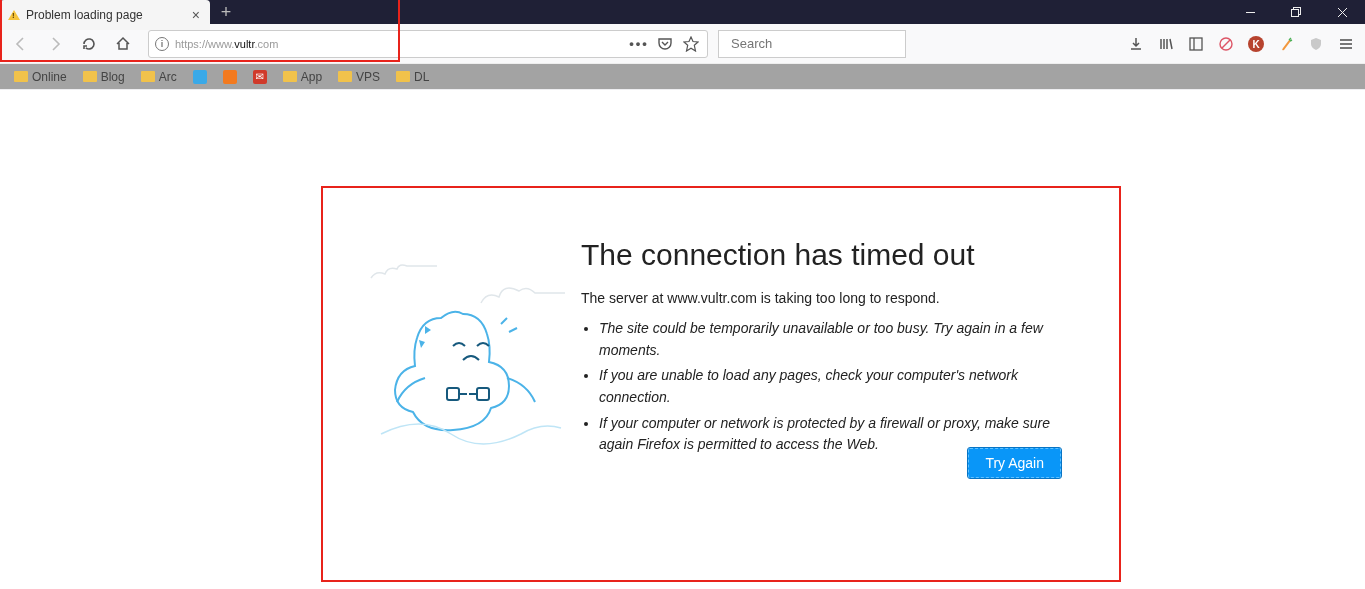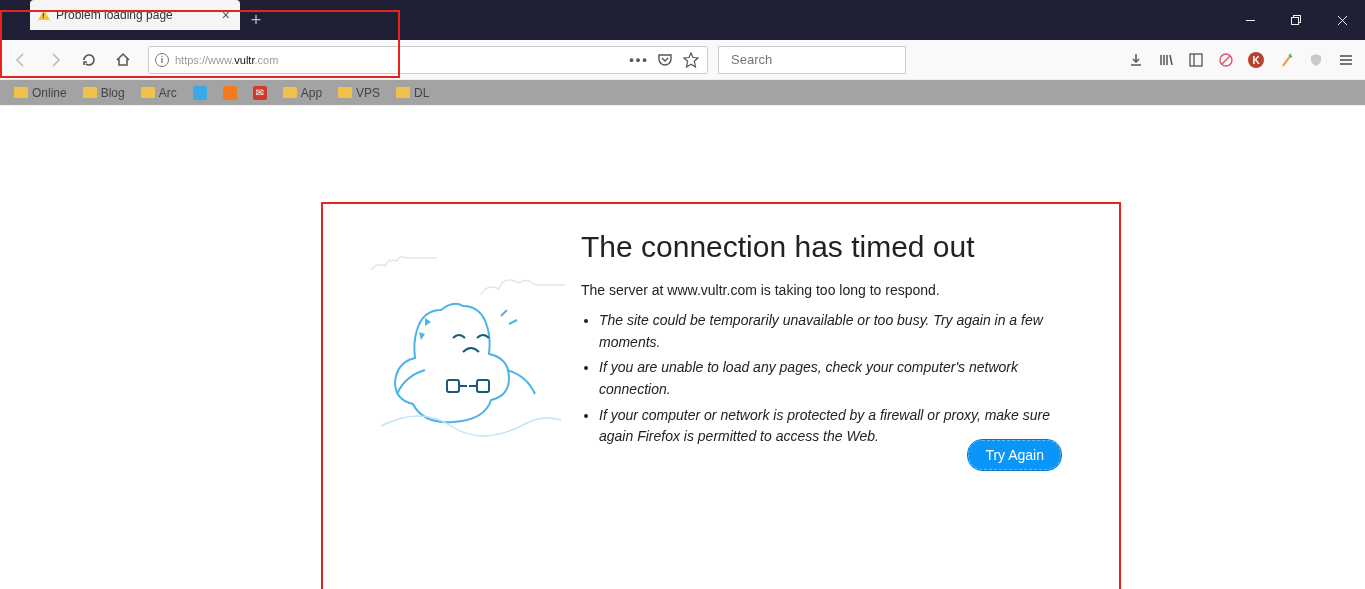--- a/index.html
+++ b/index.html
@@ -8,25 +8,24 @@
     font-size: 13px;
     background: #fff;
     width: 1365px;
     height: 589px;
     overflow: hidden;
   }
 
   
   .titlebar {
     background: #1f2036;
-    height: 40px;
+    height: 24px;
     display: flex;
     align-items: stretch;
     color: #e0e0e8;
-    padding-left: 30px;
   }
   .tabstrip { display: flex; align-items: stretch; flex: 0 0 auto; }
   .tab {
     background: #f5f5f5;
     color: #333;
     display: flex;
     align-items: center;
     height: 30px;
     padding: 0 6px 0 8px;
     width: 210px;
@@ -185,21 +184,21 @@
     left: 321px; top: 96px;
     width: 800px; height: 396px;
     border: 2px solid #e8231b;
     pointer-events: none;
   }
   .error-card {
     position: absolute;
     left: 321px;
     top: 96px;
     width: 800px;
-    padding: 28px 60px 30px 40px;
+    padding: 52px 60px 30px 40px;
     display: flex;
     gap: 10px;
   }
   .error-illus {
     width: 210px;
     flex-shrink: 0;
     position: relative;
   }
   .error-illus svg { width: 210px; height: 220px; }
   .error-body { flex: 1; color: #222; }
@@ -224,21 +223,21 @@
     right: 60px;
     bottom: 12px;
   }
   .try-btn {
     background: #0996f8;
     color: #fff;
     border: 1px dashed #5fc0ff;
     outline: 1px solid #0874c4;
     padding: 6px 16px;
     font-size: 14px;
-    border-radius: 14px;
+    border-radius: 2px;
   }
 
   svg { display: block; }
 </style>
 </head>
 <body>
 
 <div class="titlebar">
   <div class="tabstrip">
     <div class="tab">

